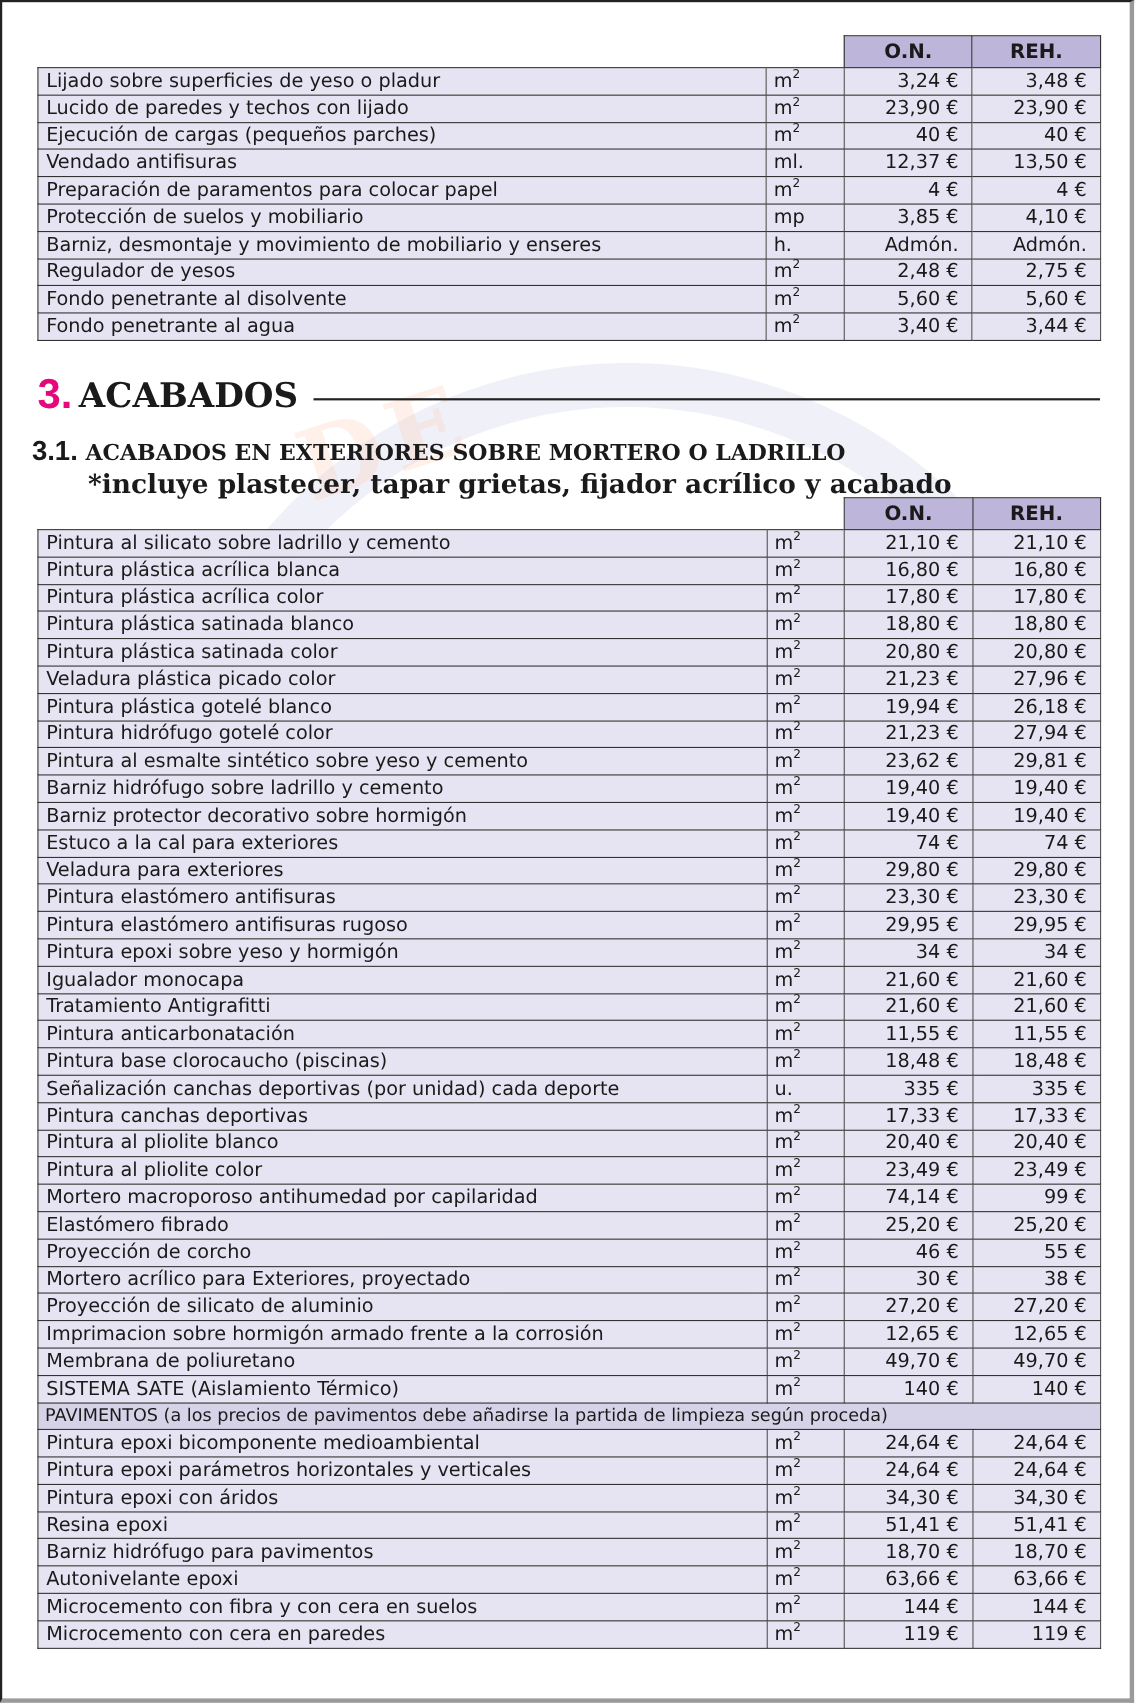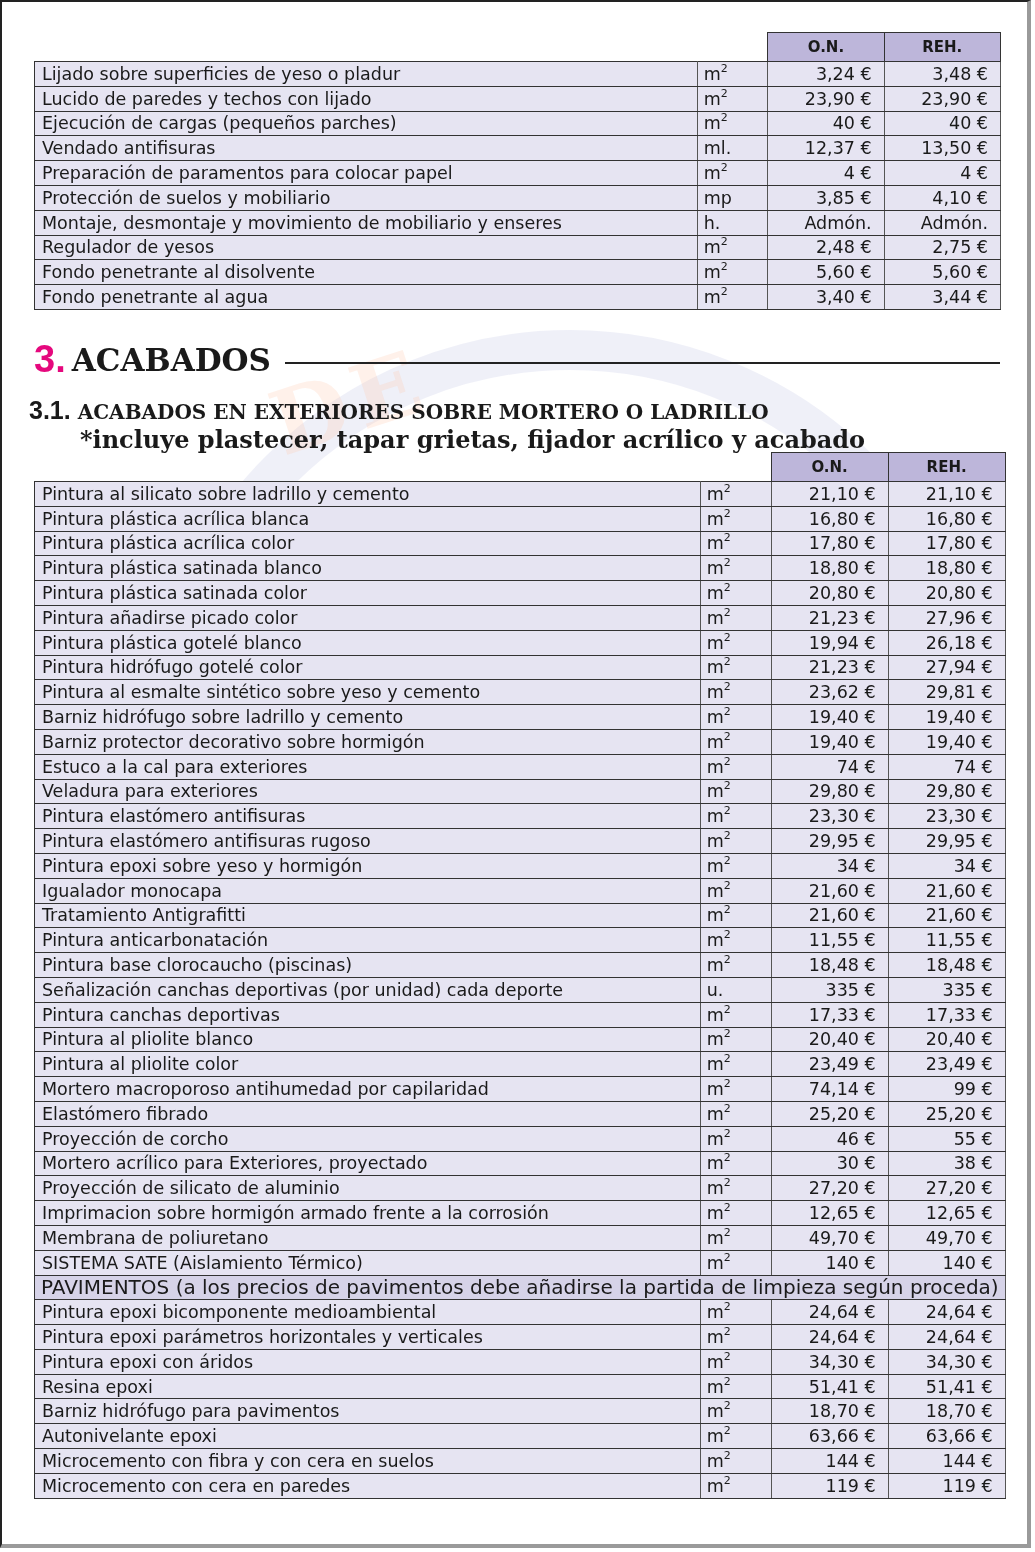--- a/index.html
+++ b/index.html
@@ -18,23 +18,23 @@
   table.price { position: absolute; left: 34px; border-collapse: collapse; width: 967px;
                 font-size: 19px; font-family: "DejaVu Sans", sans-serif; }
   table.price td { height: 23.8px; padding: 0 6px; background: #e6e4f2;
                    border-top: 1.5px solid #333; border-bottom: 1.5px solid #333;
                    border-left: 1.5px solid #333; border-right: 1.5px solid #555;
                    white-space: nowrap; line-height: 22px; font-size: 17.5px; }
   table.price td.desc { width: 660px; padding-left: 7px; }
   table.price td.unit { width: 60px; text-align: left; }
   table.price td.num { width: 100px; text-align: right; padding-right: 12px; }
   table.price th { height: 26px; background: #bdb6da; border: 1.5px solid #333;
-                   font-size: 15px; font-weight: bold; text-align: center; font-family: "DejaVu Sans", sans-serif; }
+                   font-size: 18px; font-weight: bold; text-align: center; font-family: "DejaVu Sans", sans-serif; }
   table.price th.blank { background: transparent; border: none; }
-  table.price td.group { background: #d6d3e8; font-size: 20px; }
+  table.price td.group { background: #d6d3e8; font-size: 16px; }
   sup { font-size: 11px; vertical-align: 8px; line-height: 0; }
   .h-section { position: absolute; left: 34px; top: 338px; display: flex; align-items: center;
                width: 966px; }
   .h-num { color: #e5087d; font-size: 38px; font-weight: bold; font-family: "Liberation Sans", sans-serif; }
   .h-title { font-size: 31px; font-weight: bold; margin-left: 6px; font-family: "DejaVu Serif", serif; }
   .h-rule { flex: 1; height: 2px; background: #222; margin-left: 14px; margin-top: 6px; }
   .h-sub { position: absolute; left: 29px; top: 396px; font-size: 20px; font-weight: bold;
            font-family: "DejaVu Serif", serif; }
   .h-sub .subnum { font-family: "Liberation Sans", sans-serif; font-size: 25px; }
   .h-note { position: absolute; left: 80px; top: 425px; font-size: 24px; font-weight: bold;
@@ -86,21 +86,21 @@
         <td class="num">4 €</td>
         <td class="num">4 €</td>
       </tr>
       <tr>
         <td class="desc">Protección de suelos y mobiliario</td>
         <td class="unit"><span>mp</span></td>
         <td class="num">3,85 €</td>
         <td class="num">4,10 €</td>
       </tr>
       <tr>
-        <td class="desc">Montaje, desmontaje y movimiento de mobiliario y enseres</td>
+        <td class="desc">Barniz, desmontaje y movimiento de mobiliario y enseres</td>
         <td class="unit"><span>h.</span></td>
         <td class="num">Admón.</td>
         <td class="num">Admón.</td>
       </tr>
       <tr>
         <td class="desc">Regulador de yesos</td>
         <td class="unit"><span>m</span><sup>2</sup></td>
         <td class="num">2,48 €</td>
         <td class="num">2,75 €</td>
       </tr>
@@ -163,21 +163,21 @@
         <td class="num">18,80 €</td>
         <td class="num">18,80 €</td>
       </tr>
       <tr>
         <td class="desc">Pintura plástica satinada color</td>
         <td class="unit"><span>m</span><sup>2</sup></td>
         <td class="num">20,80 €</td>
         <td class="num">20,80 €</td>
       </tr>
       <tr>
-        <td class="desc">Pintura añadirse picado color</td>
+        <td class="desc">Veladura plástica picado color</td>
         <td class="unit"><span>m</span><sup>2</sup></td>
         <td class="num">21,23 €</td>
         <td class="num">27,96 €</td>
       </tr>
       <tr>
         <td class="desc">Pintura plástica gotelé blanco</td>
         <td class="unit"><span>m</span><sup>2</sup></td>
         <td class="num">19,94 €</td>
         <td class="num">26,18 €</td>
       </tr>

